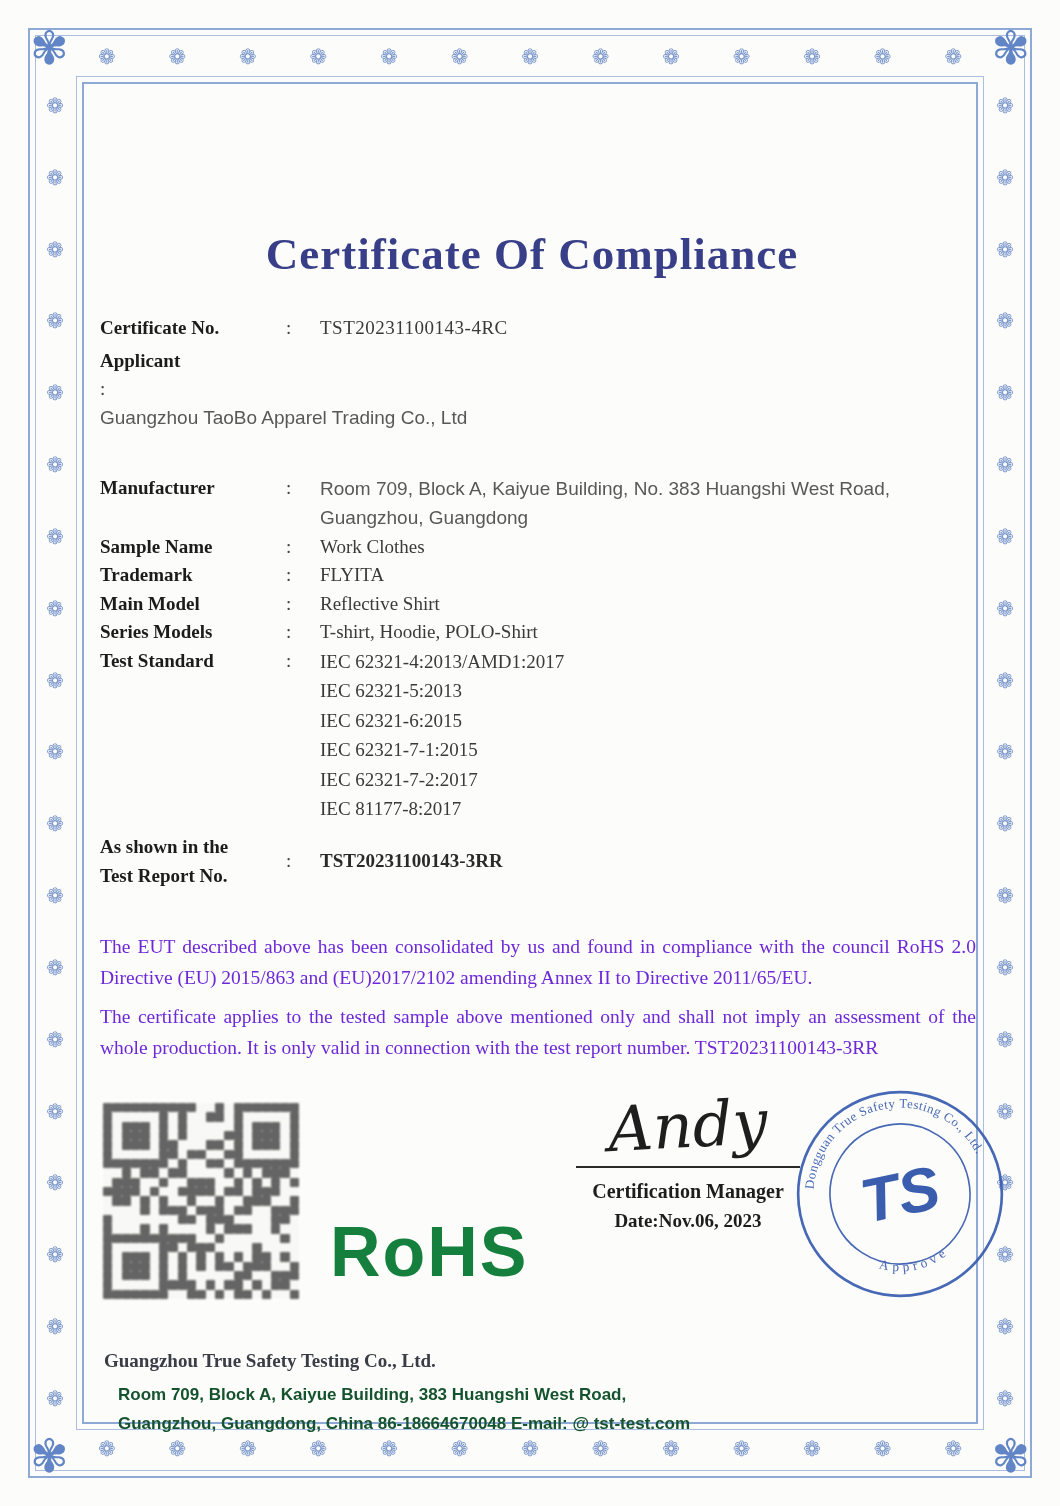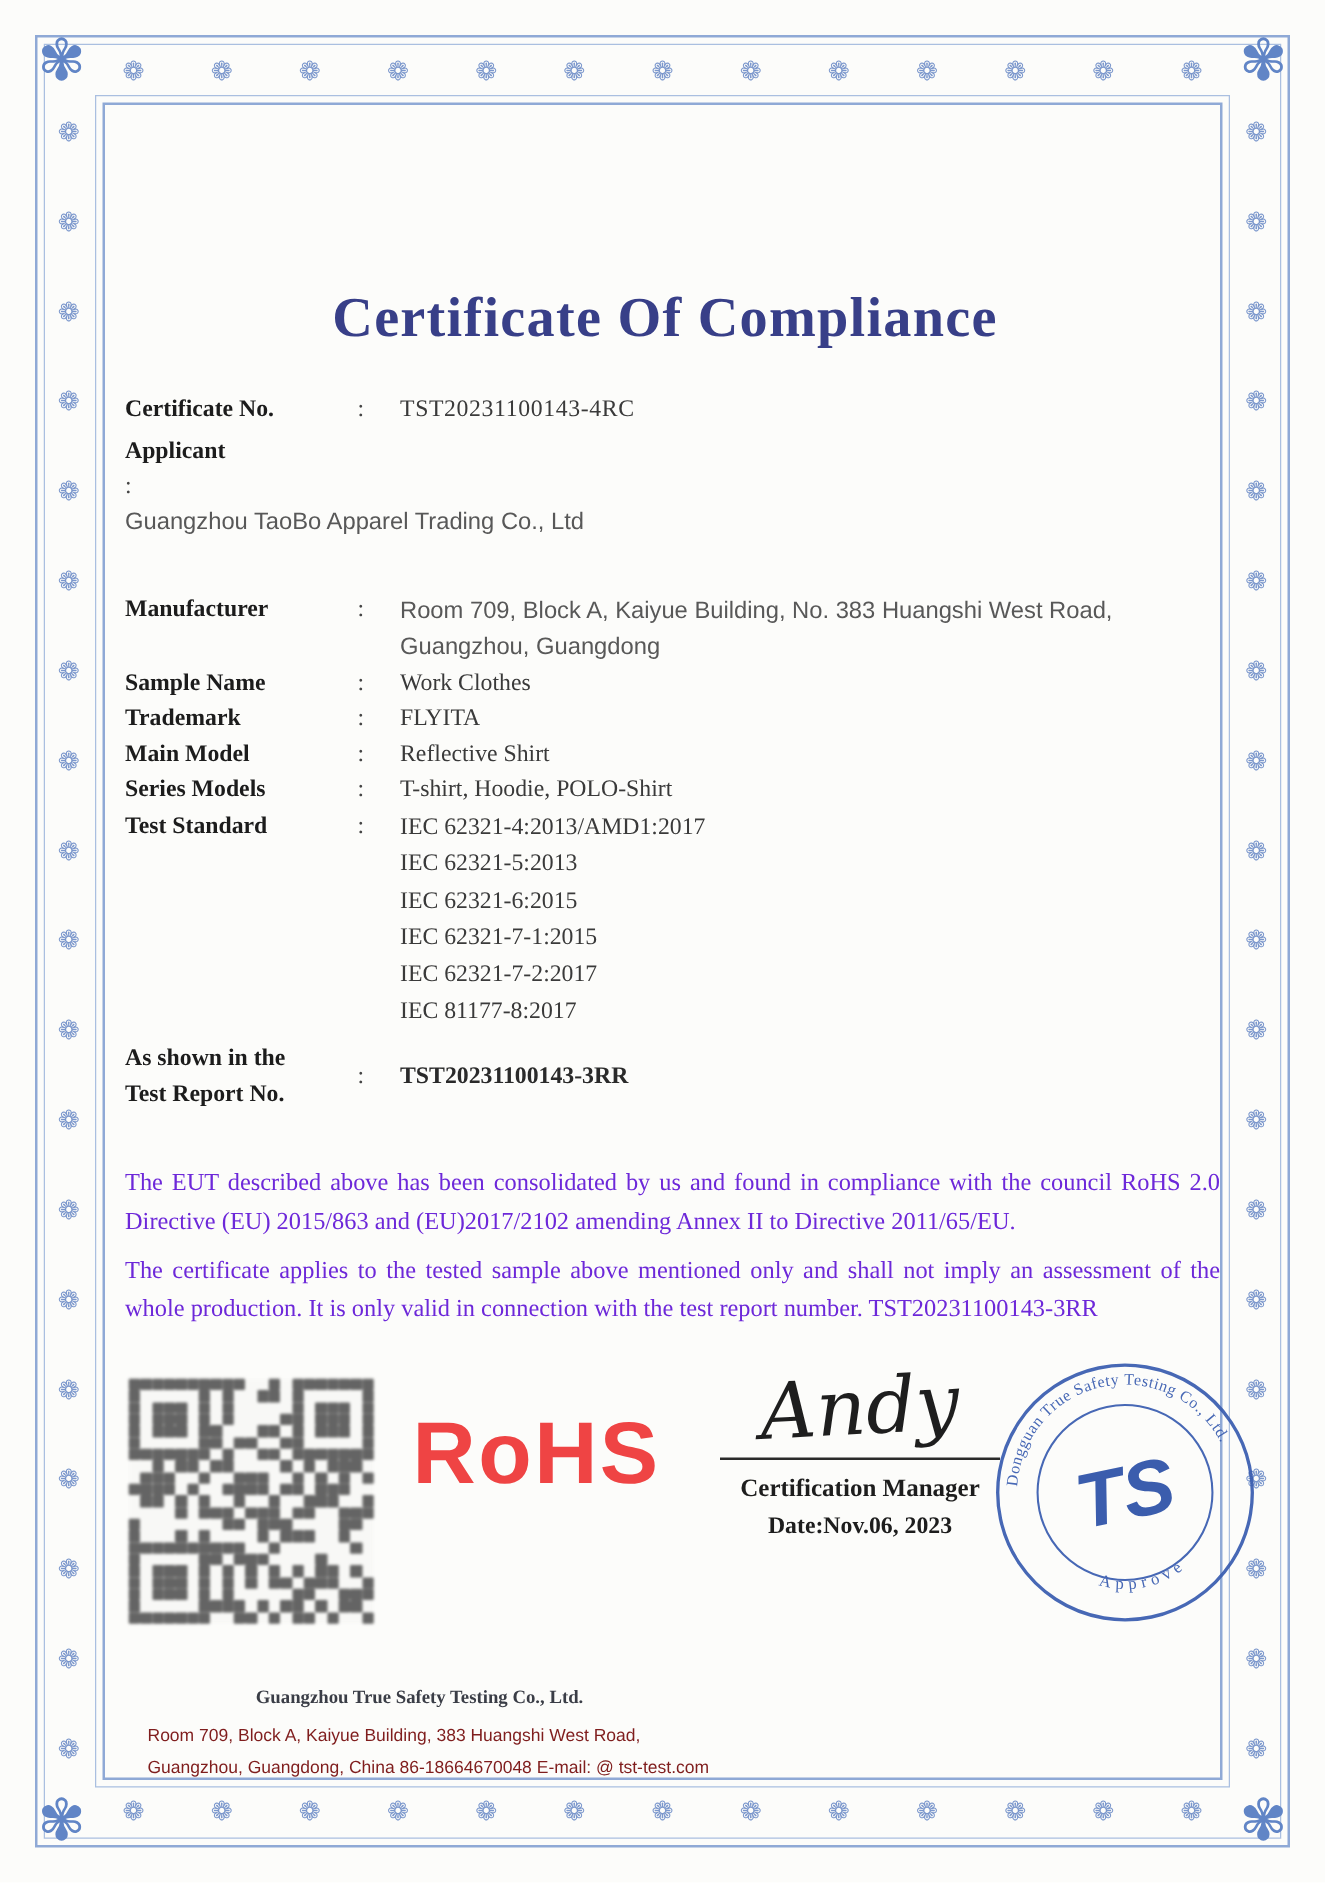--- a/index.html
+++ b/index.html
@@ -52,41 +52,41 @@
   
   .qr{
     position:absolute;left:103px;top:1103px;width:196px;height:196px;
     display:grid;grid-template-columns:repeat(21,1fr);grid-template-rows:repeat(21,1fr);
     filter:blur(1.1px);opacity:0.8;background:#f8f8f6;
   }
   .qr div{background:transparent;}
   .qr div.on{background:#3f3f3f;border-radius:1px;}
 
   .rohs{
-    position:absolute;left:330px;top:1122px;
+    position:absolute;left:330px;top:1212px;
     font-family:"Liberation Sans",sans-serif;font-weight:bold;
-    font-size:70px;color:#ef4444;letter-spacing:2px;
+    font-size:70px;color:#15803d;letter-spacing:2px;
   }
   .sig-block{position:absolute;left:568px;top:1092px;width:240px;text-align:center;}
   .sig-name{
     font-family:"DejaVu Serif",serif;font-style:italic;font-size:62px;color:#1e1e1e;
     transform:rotate(-3deg);display:inline-block;line-height:1.1;
   }
   .sig-line{border-bottom:2px solid #2a2a2a;margin:6px 8px 12px 8px;}
   .sig-title{font-weight:bold;font-size:20px;color:#1d1d1d;}
   .sig-date{font-weight:bold;font-size:19px;color:#1d1d1d;margin-top:7px;}
 
   .stamp{position:absolute;left:792px;top:1086px;width:216px;height:216px;
          transform:rotate(-12deg);opacity:0.93;}
 
   
   .footer{position:absolute;left:104px;top:1350px;}
-  .footer .company{font-size:15px;font-weight:bold;color:#3a3d46;margin-bottom:13px;text-align:center;}
-  .footer .addr{font-family:"Liberation Sans",sans-serif;font-size:14px;color:#7f1d1d;
-                margin:0 0 9px 14px;}
+  .footer .company{font-size:19px;font-weight:bold;color:#3a3d46;margin-bottom:13px;}
+  .footer .addr{font-family:"Liberation Sans",sans-serif;font-size:17px;color:#14532d;
+                margin:0 0 9px 14px;font-weight:bold;}
 </style>
 </head>
 <body>
 
 <div class="page">
 
   <div class="frame frame-outer"></div>
   <div class="frame frame-outer2"></div>
   <div class="frame frame-inner"></div>
   <div class="frame frame-inner2"></div>

